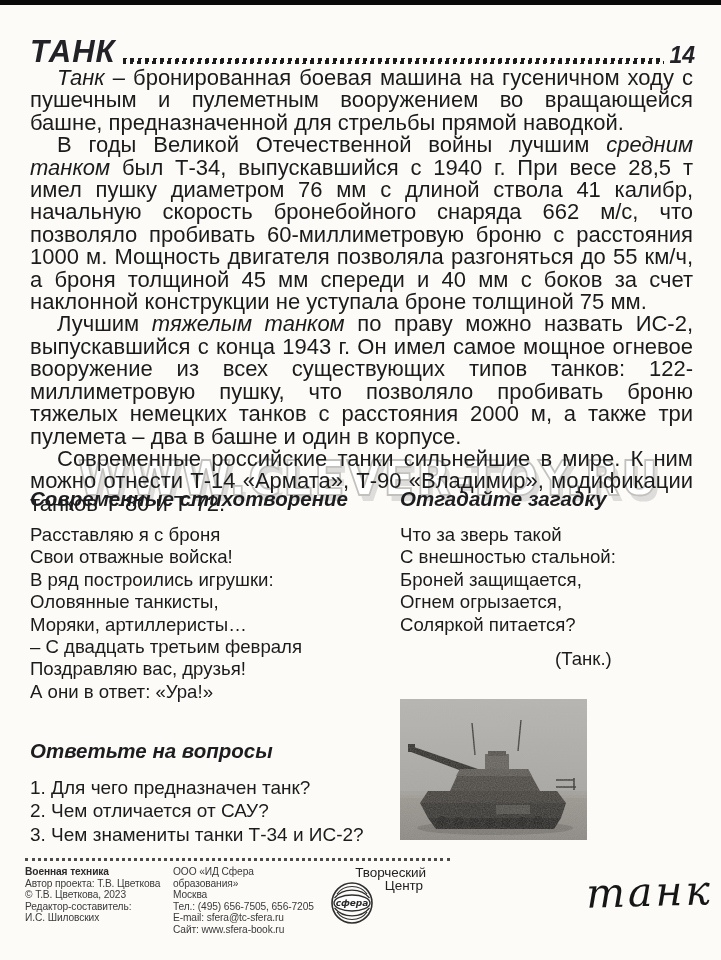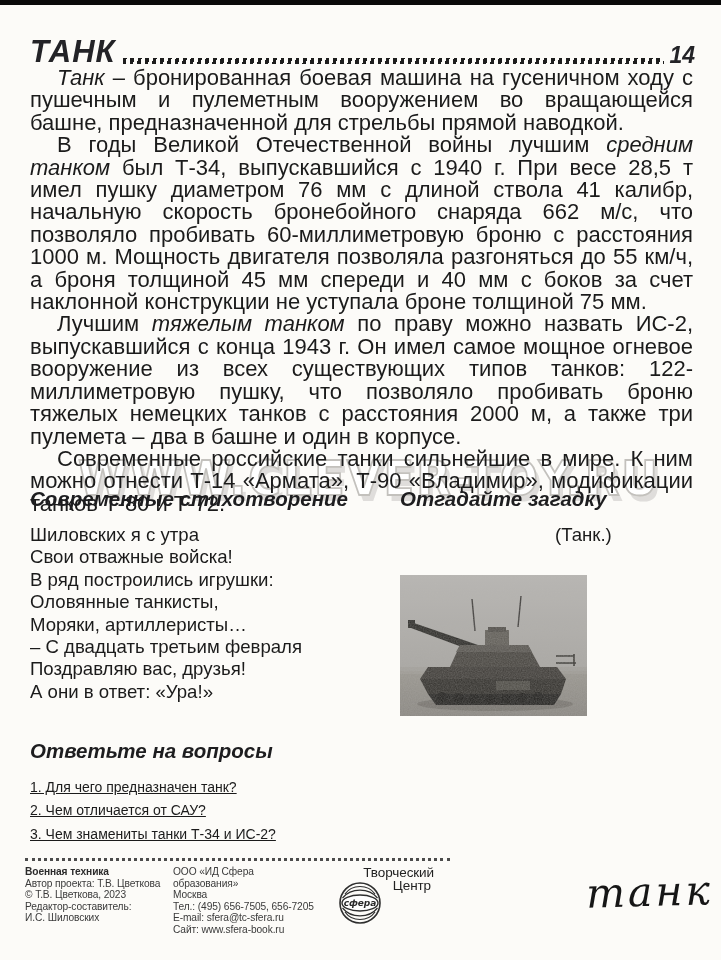--- a/index.html
+++ b/index.html
@@ -47,33 +47,33 @@
   .columns { position:absolute; top:487px; left:30px; width:665px; display:flex; z-index:1; }
   .col-left  { width:352px; }
   .col-right { width:295px; margin-left:18px; }
   .section-heading {
     font-size:20.5px; font-weight:bold; font-style:italic;
     margin:0 0 13px 0; color:#1d1d1f; white-space:nowrap;
   }
   .verse-line { font-size:18.6px; line-height:22.4px; }
   .riddle-answer { font-size:18.6px; margin-top:12px; padding-left:155px; }
   .questions-block { margin-top:36px; }
-  .question-line { font-size:14px; line-height:23.2px;text-decoration:underline; }
+  .question-line { font-size:19px; line-height:23.2px; }
 
   
   .photo-wrap { margin-top:29px; width:187px; height:141px; }
 
   
   .footer { position:absolute; left:25px; top:858px; width:430px; z-index:1; }
   .footer-divider { width:425px; border-top:3px dotted #4c4c4c; margin-bottom:5px; }
   .footer-cols { display:flex; font-size:10.2px; line-height:11.5px; color:#3a3a3a; letter-spacing:-0.1px; }
   .f-col1 { width:148px; }
   .f-col2 { width:148px; }
   .f-title { font-weight:bold; color:#2c2c2c; }
-  .logo-block { position:relative; width:96px; margin-left:17px; height:62px; }
+  .logo-block { position:relative; width:96px; margin-left:9px; height:62px; }
   .logo-line1 { font-size:13.5px; color:#222; text-align:right; line-height:13px; }
   .logo-line2 { font-size:13.5px; color:#222; text-align:right; line-height:13px; padding-right:3px; }
   .logo-emblem { position:absolute; left:0; top:15px; width:44px; height:44px; }
 
   
   .handwriting {
     position:absolute; left:586px; top:868px; z-index:1;
     font-family:"DejaVu Serif", serif; font-style:italic;
     font-size:41px; letter-spacing:3px; color:#161616;
     transform:rotate(-1.5deg);
@@ -99,40 +99,47 @@
     <p><span>В годы Великой Отечественной войны лучшим </span><span class="it">средним танком</span><span> был Т-34, выпускавшийся с 1940 г. При весе 28,5 т имел пушку диаметром 76 мм с длиной ствола 41 калибр, начальную скорость бронебойного снаряда 662 м/с, что позволяло пробивать 60-миллиметровую броню с расстояния 1000 м. Мощность двигателя позволяла разгоняться до 55 км/ч, а броня толщиной 45 мм спереди и 40 мм с боков за счет наклонной конструкции не уступала броне толщиной 75 мм.</span></p>
     <p><span>Лучшим </span><span class="it">тяжелым танком</span><span> по праву можно назвать ИС-2, выпускавшийся с конца 1943 г. Он имел самое мощное огневое вооружение из всех существующих типов танков: 122-миллиметровую пушку, что позволяло пробивать броню тяжелых немецких танков с расстояния 2000 м, а также три пулемета – два в башне и один в корпусе.</span></p>
     <p>Современные российские танки сильнейшие в мире. К ним можно отнести Т-14 «Армата», Т-90 «Владимир», модификации танков Т-80 и Т-72.</p>
   </div>
 
   <div class="columns">
 
     <div class="col-left">
       <div class="section-heading">Современные стихотворение</div>
       <div>
-        <div class="verse-line">Шиловских я с утра</div>
+        <div class="verse-line">Расставляю я с броня</div>
         <div class="verse-line">Свои отважные войска!</div>
         <div class="verse-line">В ряд построились игрушки:</div>
         <div class="verse-line">Оловянные танкисты,</div>
         <div class="verse-line">Моряки, артиллеристы…</div>
         <div class="verse-line">– С двадцать третьим февраля</div>
         <div class="verse-line">Поздравляю вас, друзья!</div>
         <div class="verse-line">А они в ответ: «Ура!»</div>
       </div>
 
       <div class="questions-block">
         <div class="section-heading">Ответьте на вопросы</div>
         <div class="question-line">1. Для чего предназначен танк?</div>
         <div class="question-line">2. Чем отличается от САУ?</div>
         <div class="question-line">3. Чем знамениты танки Т-34 и ИС-2?</div>
       </div>
     </div>
 
     <div class="col-right">
       <div class="section-heading">Отгадайте загадку</div>
+      <div>
+        <div class="verse-line">Что за зверь такой</div>
+        <div class="verse-line">С внешностью стальной:</div>
+        <div class="verse-line">Броней защищается,</div>
+        <div class="verse-line">Огнем огрызается,</div>
+        <div class="verse-line">Соляркой питается?</div>
+      </div>
       <div class="riddle-answer">(Танк.)</div>
 
       <div class="photo-wrap">
         <svg width="187" height="141" viewBox="0 0 187 141">
           <defs>
             <linearGradient id="sky" x1="0" y1="0" x2="0" y2="1">
               <stop offset="0" stop-color="#b9b7b4"></stop>
                 <stop offset="1" stop-color="#a9a7a3"></stop>
             </linearGradient>
             <linearGradient id="ground" x1="0" y1="0" x2="0" y2="1">

